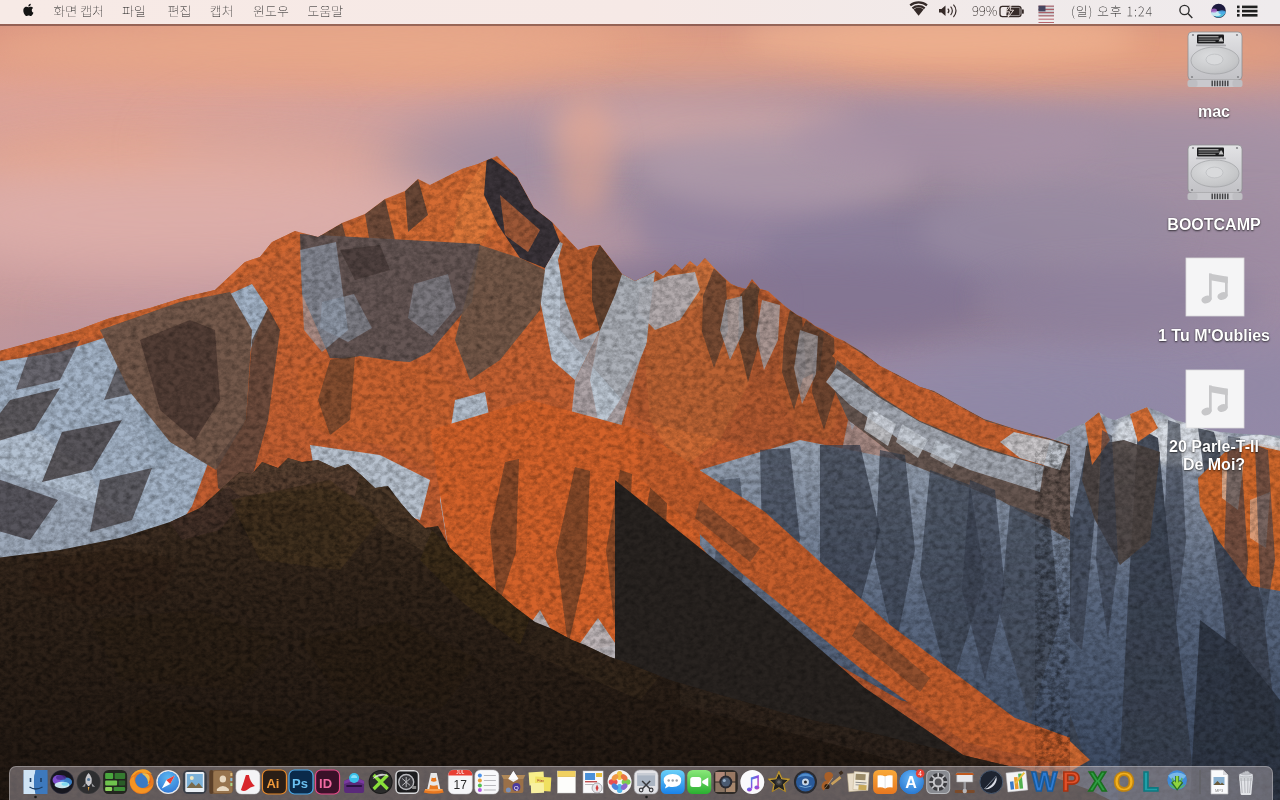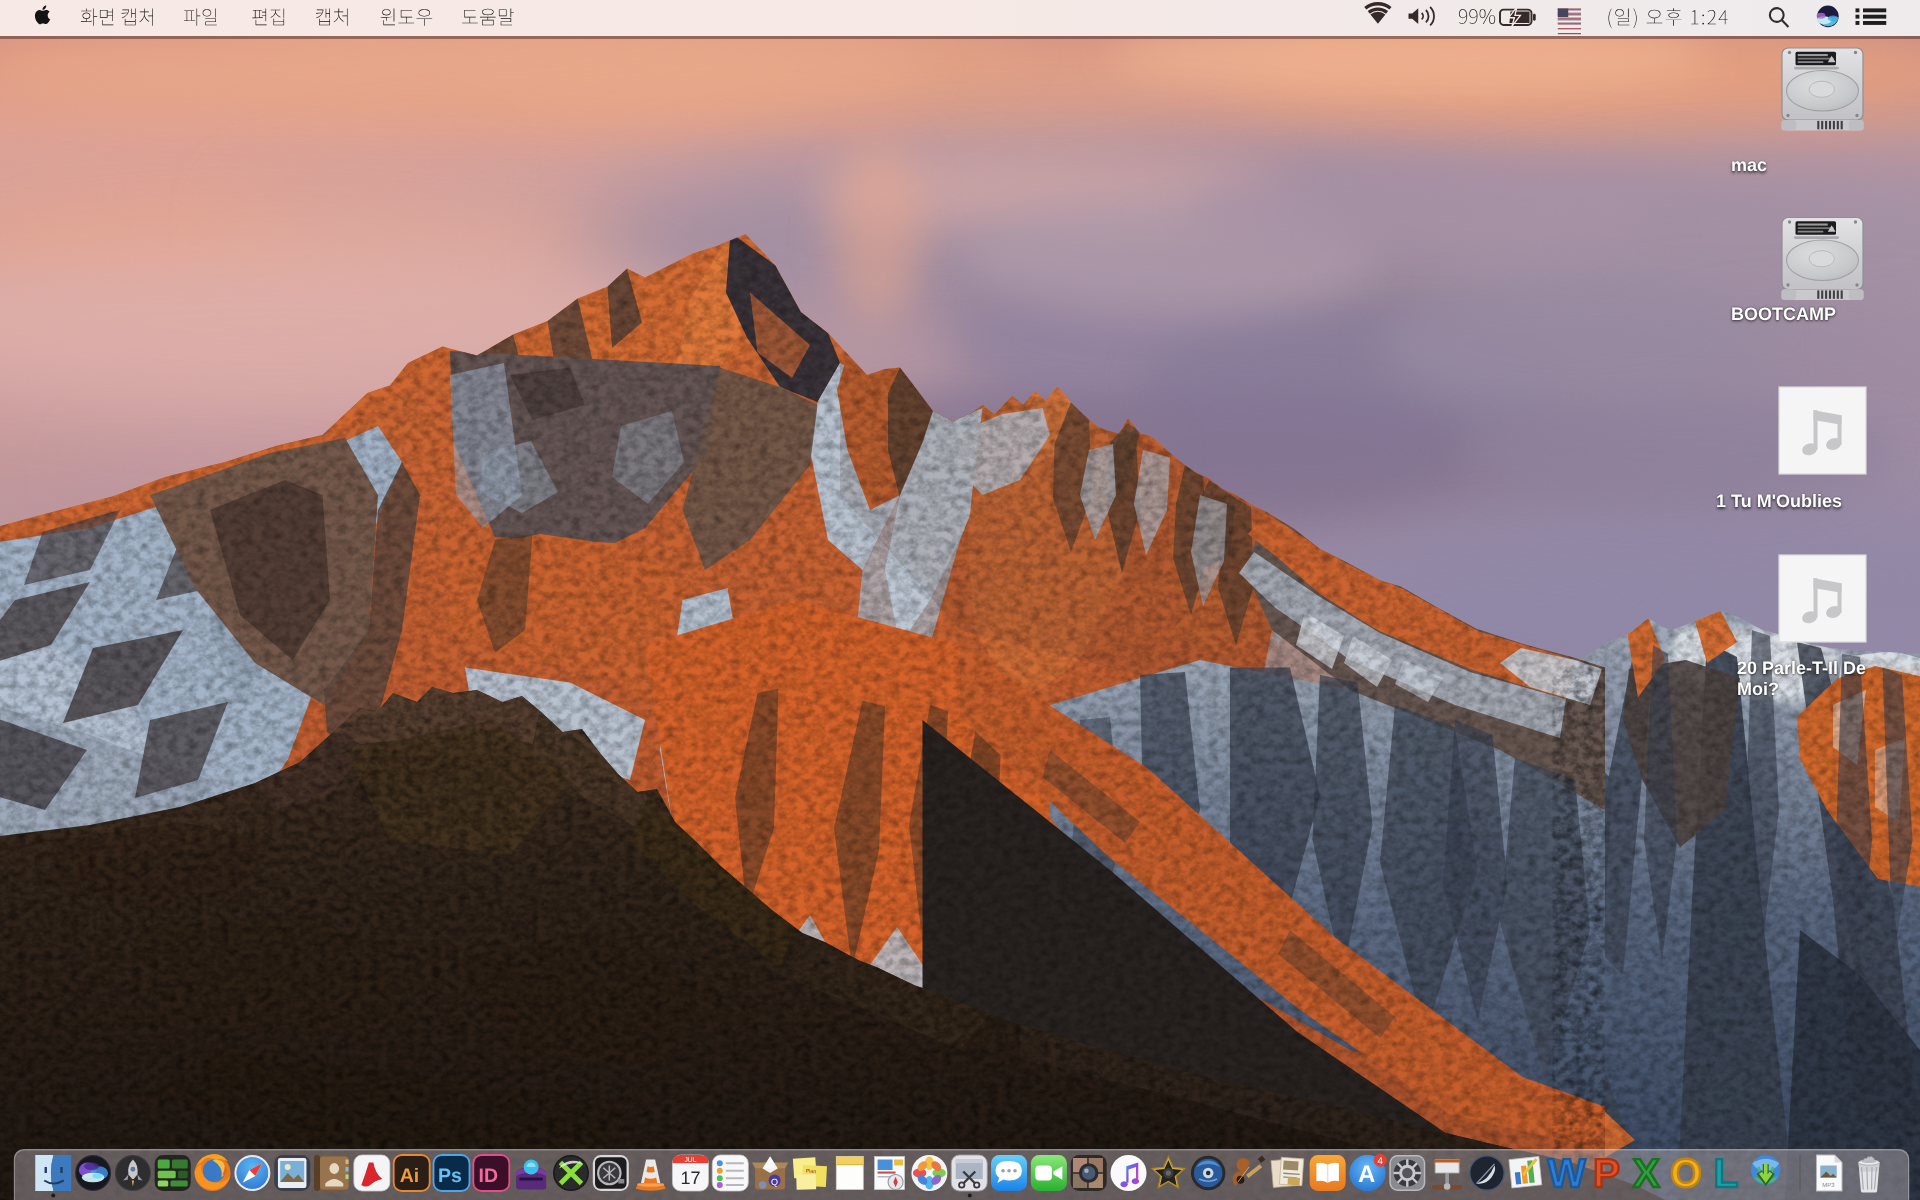--- a/index.html
+++ b/index.html
@@ -1,18 +1,18 @@
 <!DOCTYPE html>
 <html><head><meta charset="utf-8"><style>
 html,body{margin:0;padding:0;width:1280px;height:800px;overflow:hidden;background:#c9a2a6}
 #page{position:relative;width:1280px;height:800px;font-family:"Liberation Sans",sans-serif}
 #wall{position:absolute;left:0;top:0}
 #menubar{position:absolute;left:0;top:0;width:1280px;height:24px}
 #mbline{position:absolute;left:0;top:24px;width:1280px;height:1.5px;background:rgba(75,42,40,0.5)}
-.dlbl{position:absolute;font-family:"Liberation Sans",sans-serif;font-weight:bold;font-size:12px;color:#fff;text-shadow:0 1px 2px rgba(0,0,0,0.65),0 0 1px rgba(0,0,0,0.5);}
+.dlbl{position:absolute;text-align:center;font-family:"Liberation Sans",sans-serif;font-weight:bold;font-size:16px;color:#fff;text-shadow:0 1px 2px rgba(0,0,0,0.65),0 0 1px rgba(0,0,0,0.5);}
 #dock{position:absolute;left:9px;bottom:0;width:1262px;height:33px;background:rgba(178,170,176,0.48);border:1px solid rgba(255,255,255,0.28);border-bottom:none;border-radius:7px 7px 0 0}
 </style></head>
 <body>
 <div id="page">
 <svg id="wall" width="1280" height="800" viewBox="0 0 1280 800">
 <defs>
 <filter id="b12" x="-60%" y="-60%" width="220%" height="220%">
           <feGaussianBlur stdDeviation="12"></feGaussianBlur>
         </filter>
         <filter id="b14" x="-60%" y="-60%" width="220%" height="220%">
@@ -379,21 +379,21 @@
 <g fill="#c7c7c9">
 <ellipse cx="20.5" cy="41.5" rx="5.2" ry="3.8" transform="rotate(-18 20.5 41.5)"></ellipse>
 <ellipse cx="36.5" cy="38" rx="5.2" ry="3.8" transform="rotate(-18 36.5 38)"></ellipse>
 <rect x="23" y="15.5" width="2.7" height="26"></rect>
 <rect x="39" y="18.8" width="2.7" height="19.5"></rect>
 <path d="M23 15.5 L41.7 18.8 v6.4 L23 22 z"></path>
 </g>
       </g>
 </svg>
 <div class="dlbl" style="left:1154px;top:103px;width:120px">mac</div>
-<div class="dlbl" style="left:1154px;top:202px;width:120px">BOOTCAMP</div>
+<div class="dlbl" style="left:1154px;top:216px;width:120px">BOOTCAMP</div>
 <div class="dlbl" style="left:1144px;top:327px;width:140px">1 Tu M'Oublies</div>
 <div class="dlbl" style="left:1158px;top:438px;width:112px">20 Parle-T-Il De Moi?</div>
 
 <div id="dock"></div>
 <svg id="docksvg" width="1280" height="40" viewBox="0 760 1280 40" style="position:absolute;left:0;top:760px">
 <defs>
         <radialGradient id="asg" cx="0.5" cy="0.35" r="0.8">
           <stop offset="0" stop-color="#6ab8f8"></stop>
           <stop offset="1" stop-color="#1a6ac8"></stop>
         </radialGradient>

